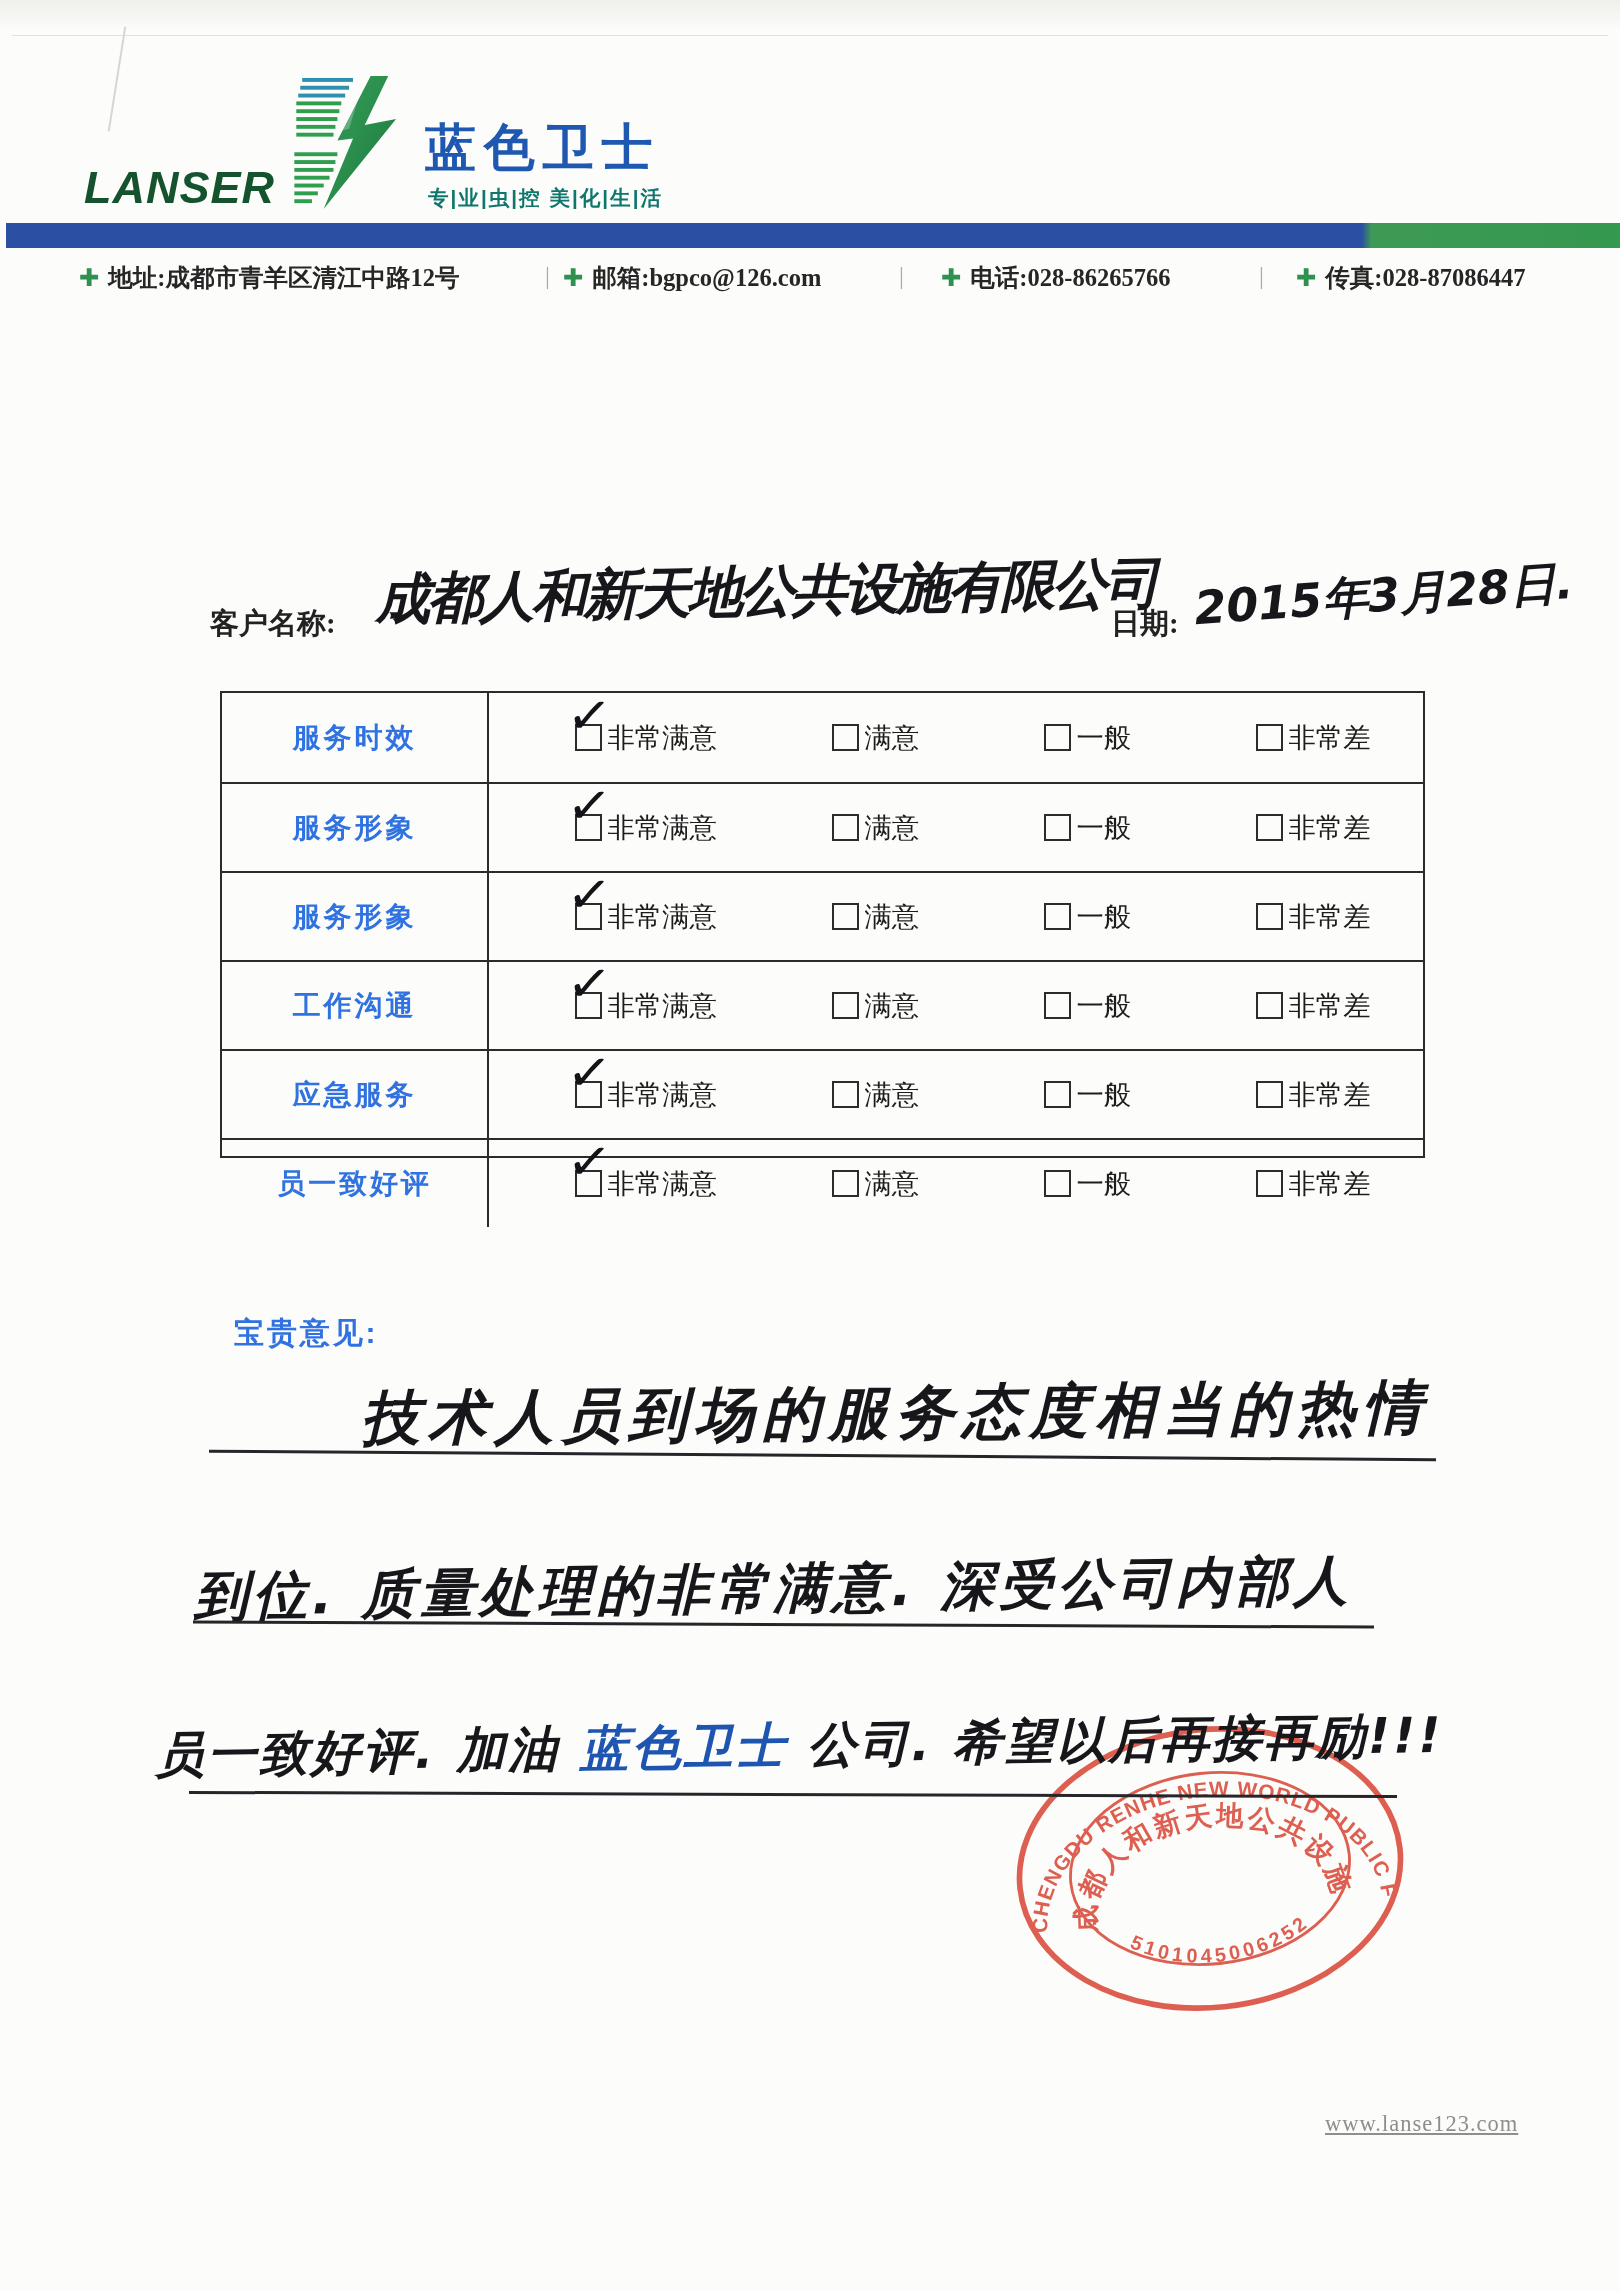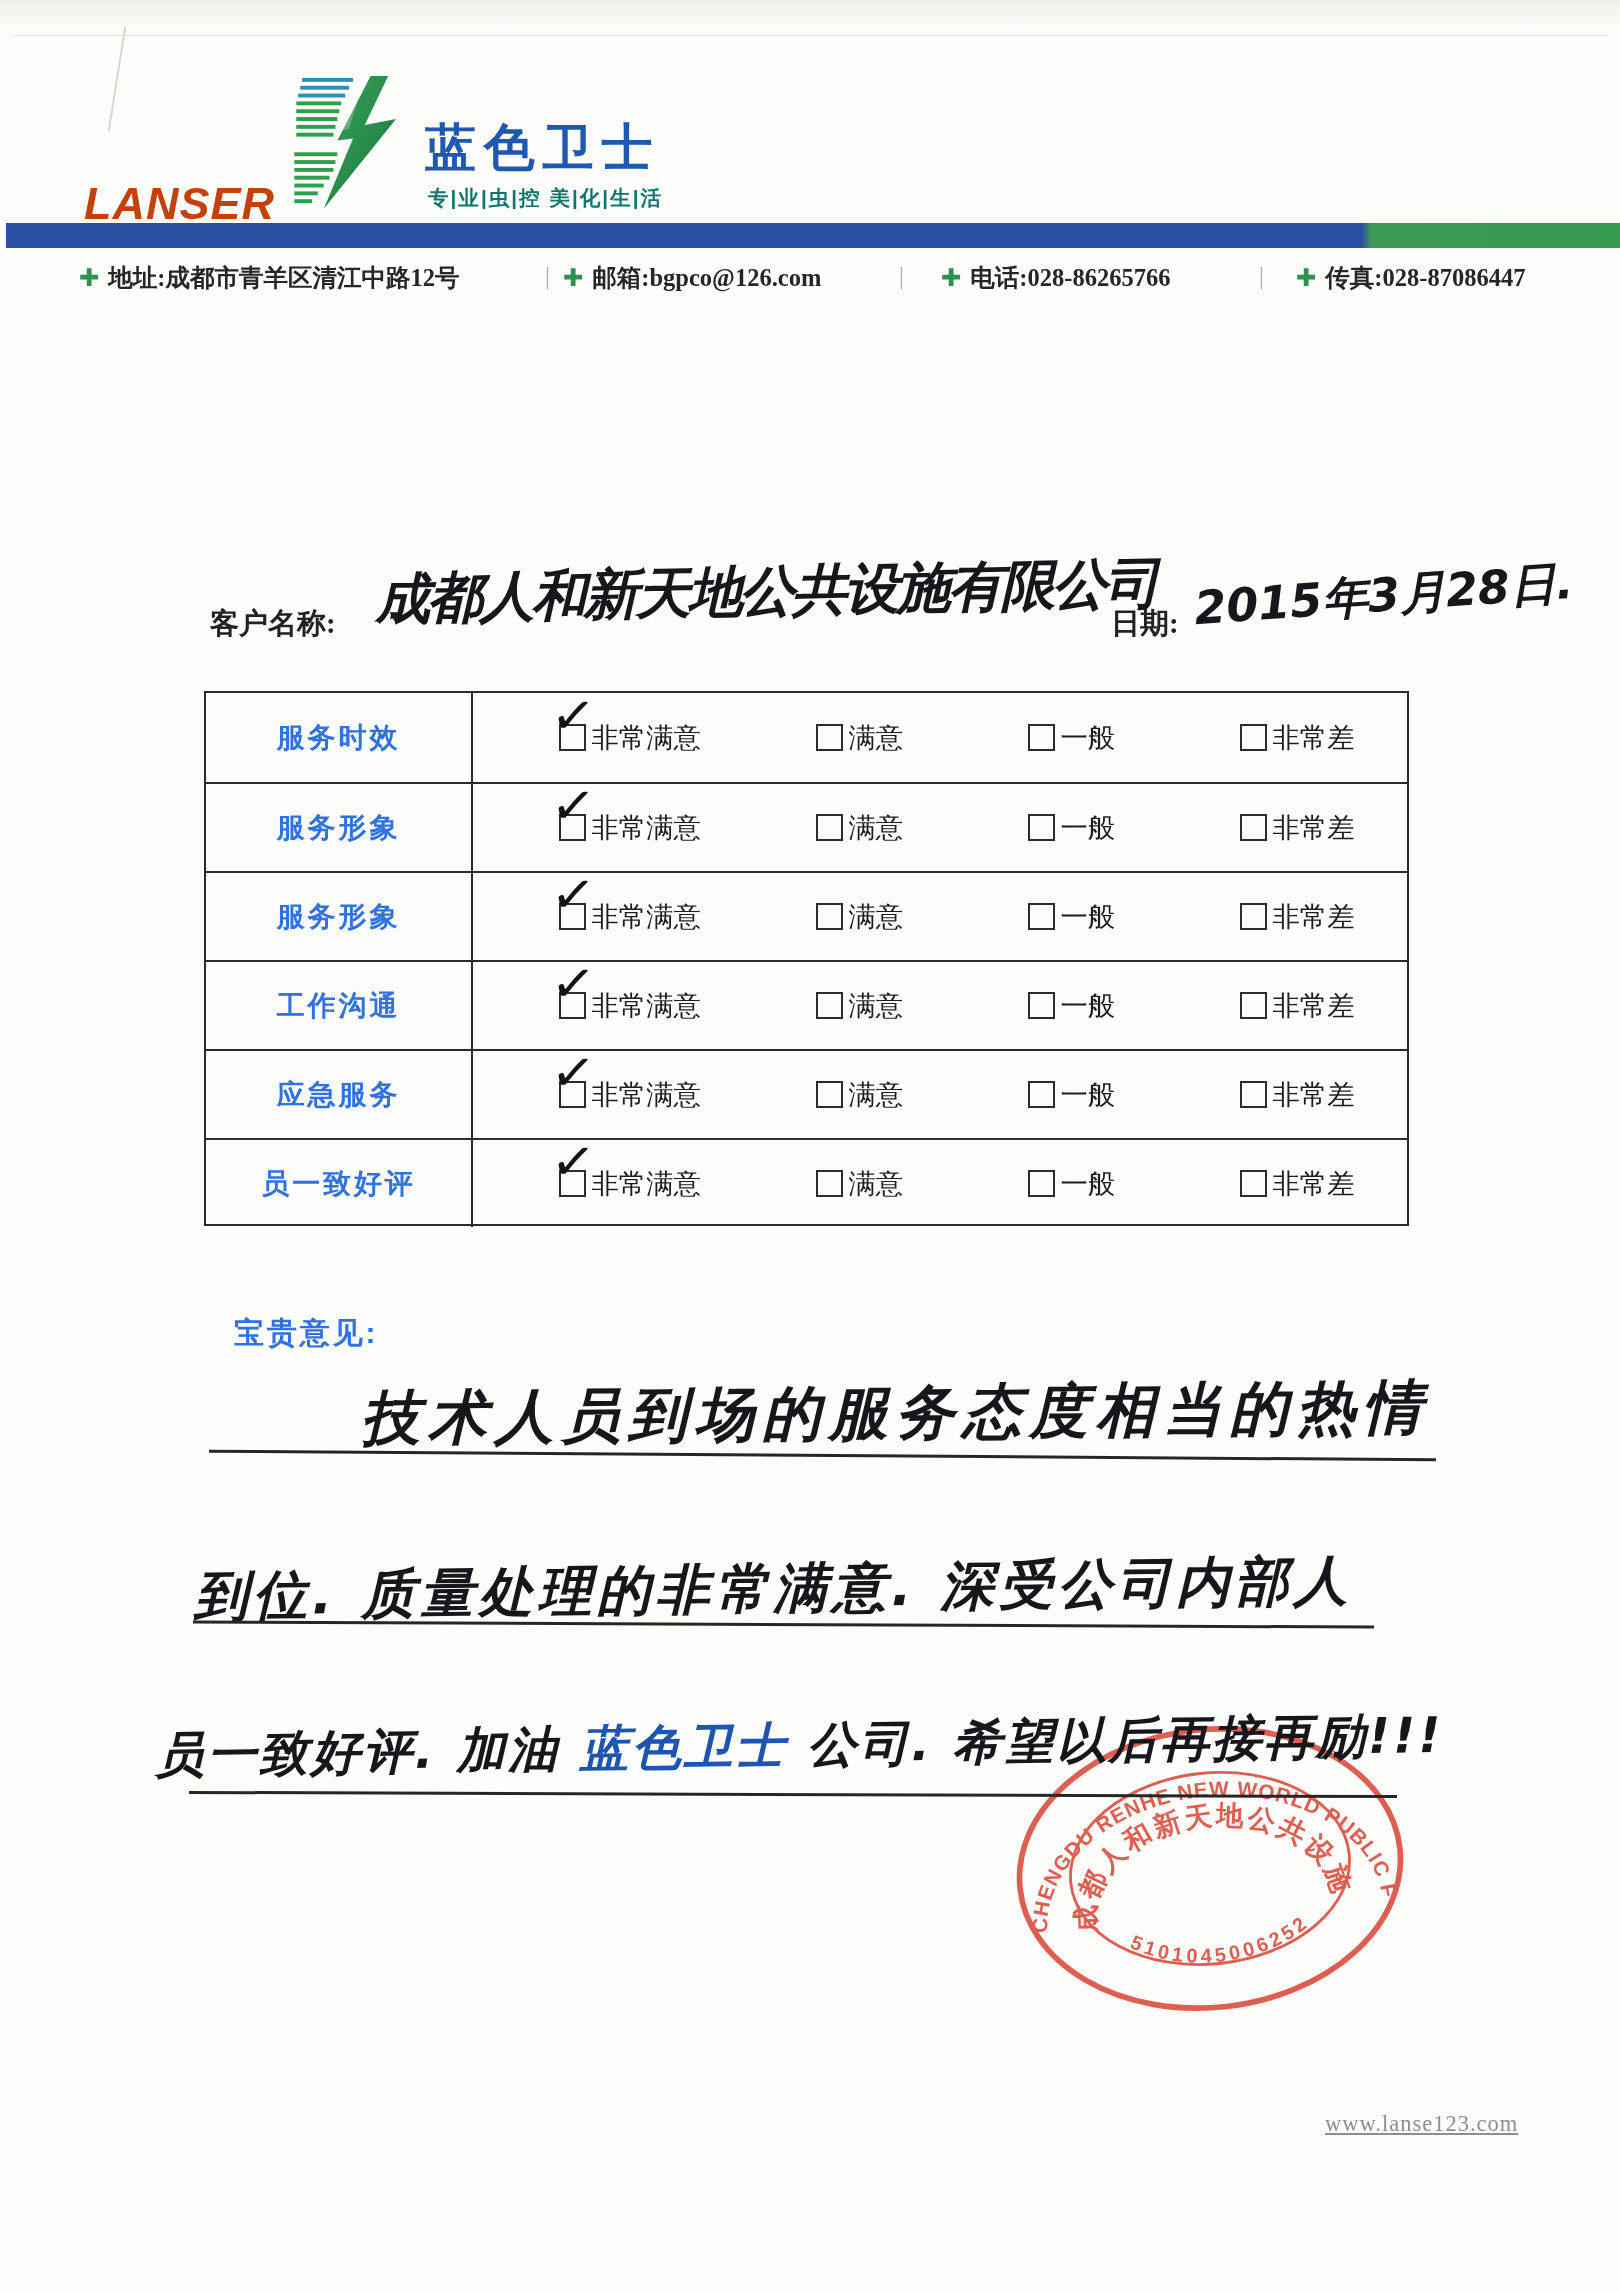--- a/index.html
+++ b/index.html
@@ -4,22 +4,22 @@
 <style>
   html,body{margin:0;padding:0;background:#e9e9e7;}
   .page{position:relative;width:1620px;height:2292px;background:#fcfcfa;overflow:hidden;
         font-family:"Liberation Serif",serif;color:#1d1d1d;}
   
   .scan-top{position:absolute;left:0;top:0;width:100%;height:33px;background:linear-gradient(#efefec,#fdfdfb);}
   .scan-edge{position:absolute;left:11.8px;top:35px;width:1596px;height:1px;background:#e2e2de;}
   .crease{position:absolute;left:116px;top:25.5px;width:2px;height:106px;background:#d6d6d2;transform:rotate(9deg);}
 
   
-  .brand{position:absolute;left:84px;top:178px;font:800 45px "Liberation Sans",sans-serif;
-         font-style:italic;color:#c2410c;letter-spacing:1px;}
+  .brand{position:absolute;left:84px;top:162px;font:800 45px "Liberation Sans",sans-serif;
+         font-style:italic;color:#14532d;letter-spacing:1px;}
   .bolt{position:absolute;left:294px;top:76px;width:120px;height:133px;}
   .logo-cn{position:absolute;left:425px;top:114px;font:900 51px "Liberation Sans",sans-serif;
            color:#1e58b0;letter-spacing:7.8px;}
   .tagline{position:absolute;left:428px;top:184px;font:700 20.6px "Liberation Sans",sans-serif;
            color:#0f766e;letter-spacing:2px;}
   .topbar{position:absolute;left:5.9px;top:223px;width:1614px;height:24.5px;
           background:linear-gradient(90deg,#2b4fa2 0%,#2b4fa2 84%,#3d9a55 84.6%,#35984f 100%);}
   .contact{position:absolute;left:0;top:261px;width:100%;height:41px;font:700 24.5px "Liberation Serif",serif;color:#262626;}
   .c-item{position:absolute;white-space:nowrap;top:0;}
   .plus{color:#2e9150;margin-right:8.8px;font-family:"DejaVu Sans",sans-serif;font-weight:900;}
@@ -29,21 +29,21 @@
   .title{position:absolute;left:0;top:412px;width:100%;text-align:center;
          font:700 47px "Liberation Serif",serif;color:#a9584b;letter-spacing:14.7px;}
 
   
   .field-label{position:absolute;font:600 29px "Liberation Serif",serif;color:#222;}
   .hw{font-family:"DejaVu Sans","Liberation Sans",sans-serif;font-style:italic;font-weight:600;color:#17171b;white-space:nowrap;}
   .hw-name{position:absolute;left:375px;top:555px;font-size:55px;letter-spacing:-2.9px;transform:rotate(-1.2deg);}
   .hw-date{position:absolute;left:1194px;top:565px;font-size:46px;transform:rotate(-4deg);}
 
   
-  .t-table{position:absolute;left:204px;top:691px;width:1205px;height:535px;
+  .t-table{position:absolute;left:220px;top:691px;width:1205px;height:467px;
            display:grid;grid-template-columns:267px 1fr;grid-auto-rows:89px;
            border:2px solid #2b2b2b;box-sizing:border-box;}
   .t-row{display:contents;}
   .t-label{display:flex;align-items:center;justify-content:center;border-right:2px solid #2b2b2b;
            font:700 28px "Liberation Sans",sans-serif;color:#2f72e0;letter-spacing:2.9px;}
   .t-opts{position:relative;}
   .t-row:not(:first-child) .t-label,.t-row:not(:first-child) .t-opts{border-top:2px solid #2b2b2b;}
   .opt{position:absolute;top:50%;transform:translateY(-50%);display:flex;align-items:center;
        white-space:nowrap;font:400 27.4px "Liberation Serif",serif;color:#1d1d1d;}
   .cb{width:22.5px;height:22.5px;border:2px solid #2c2c2c;display:inline-block;margin-right:5.9px;background:transparent;}

